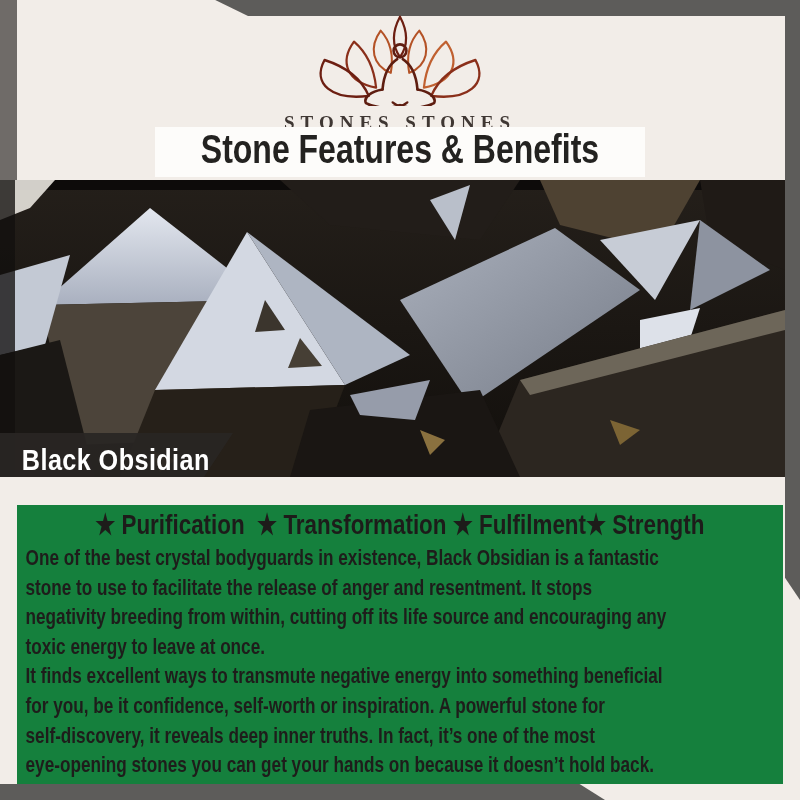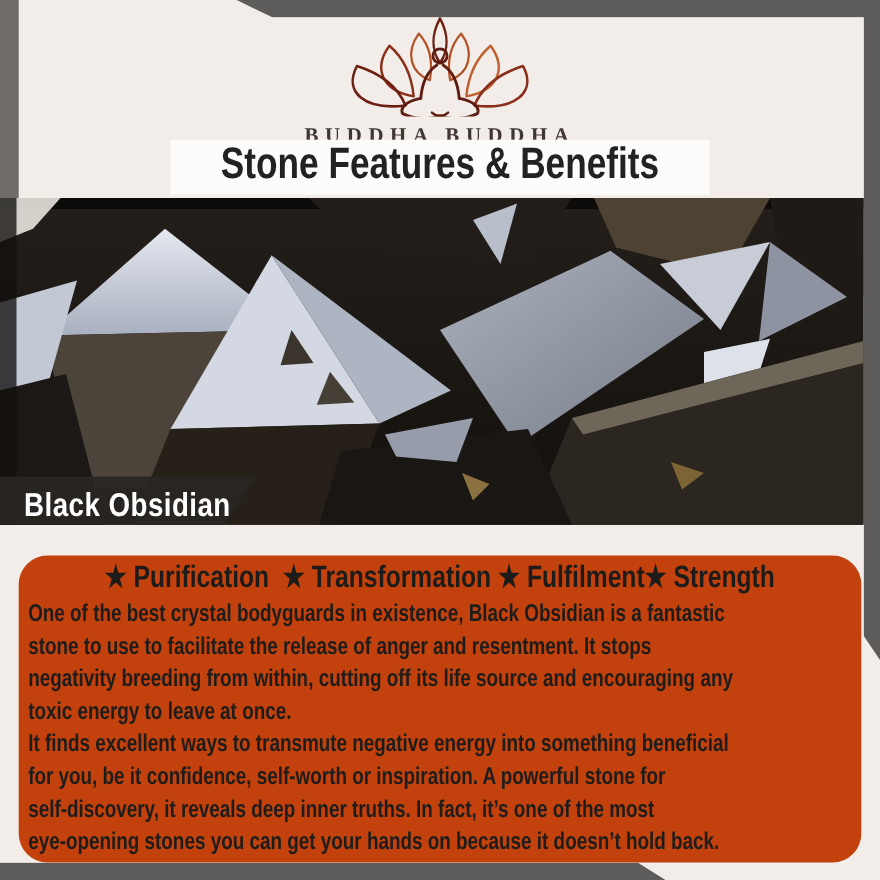--- a/index.html
+++ b/index.html
@@ -42,21 +42,21 @@
     background:rgba(41,38,35,.93);
     clip-path:polygon(0 0,100% 0,87.5% 100%,0 100%);
     display:flex;align-items:flex-end;
   }
   #stone-label span{
     color:#fff;font-weight:bold;font-size:30px;padding-left:26px;white-space:nowrap;
     transform:scaleX(.84);transform-origin:left center;letter-spacing:.5px;
   }
 
   
-  #content-box{position:absolute;left:17px;top:505px;width:766px;height:279px;background:#c2410c;border-radius:26px;}
+  #content-box{position:absolute;left:17px;top:505px;width:766px;height:279px;background:#15803d;}
   #feature-line{
     height:38px;display:flex;align-items:center;justify-content:center;
   }
   #feature-line span{
     font-weight:bold;font-size:28px;color:#1d1c1a;white-space:pre;
     transform:scaleX(.8);transform-origin:center;
   }
   .body-line{
     height:29.6px;line-height:29.6px;white-space:pre;
     font-weight:bold;font-size:22px;color:#1e1d1b;
@@ -89,21 +89,21 @@
         </g>
 
         <g stroke="#5e1d10">
           <circle cx="100" cy="40" r="7" stroke-width="2.8"></circle>
           <path d="M97 49 C 86 56 82 70 81 82 M103 49 C 114 56 118 70 119 82" stroke-width="2.8"></path>
           <path d="M81 82 C 68 84 60 91 63 97 C 74 103 92 103 100 99 C 108 103 126 103 137 97 C 140 91 132 84 119 82" stroke-width="2.8"></path>
           <path d="M92 96 q 8 7 16 0" stroke-width="2.4"></path>
         </g>
       </g>
     </svg>
-    <div id="brand-name">BUDDHA BUDDHA</div>
+    <div id="brand-name">STONES STONES</div>
   </div>
 
   <div id="title-band">
     <span>Stone Features &amp; Benefits</span>
   </div>
 
   <svg id="photo" viewBox="0 0 785 297" preserveAspectRatio="none">
     <defs>
       <linearGradient id="gDark" x1="0" y1="0" x2="0" y2="1">
         <stop offset="0" stop-color="#241f1a"></stop>

